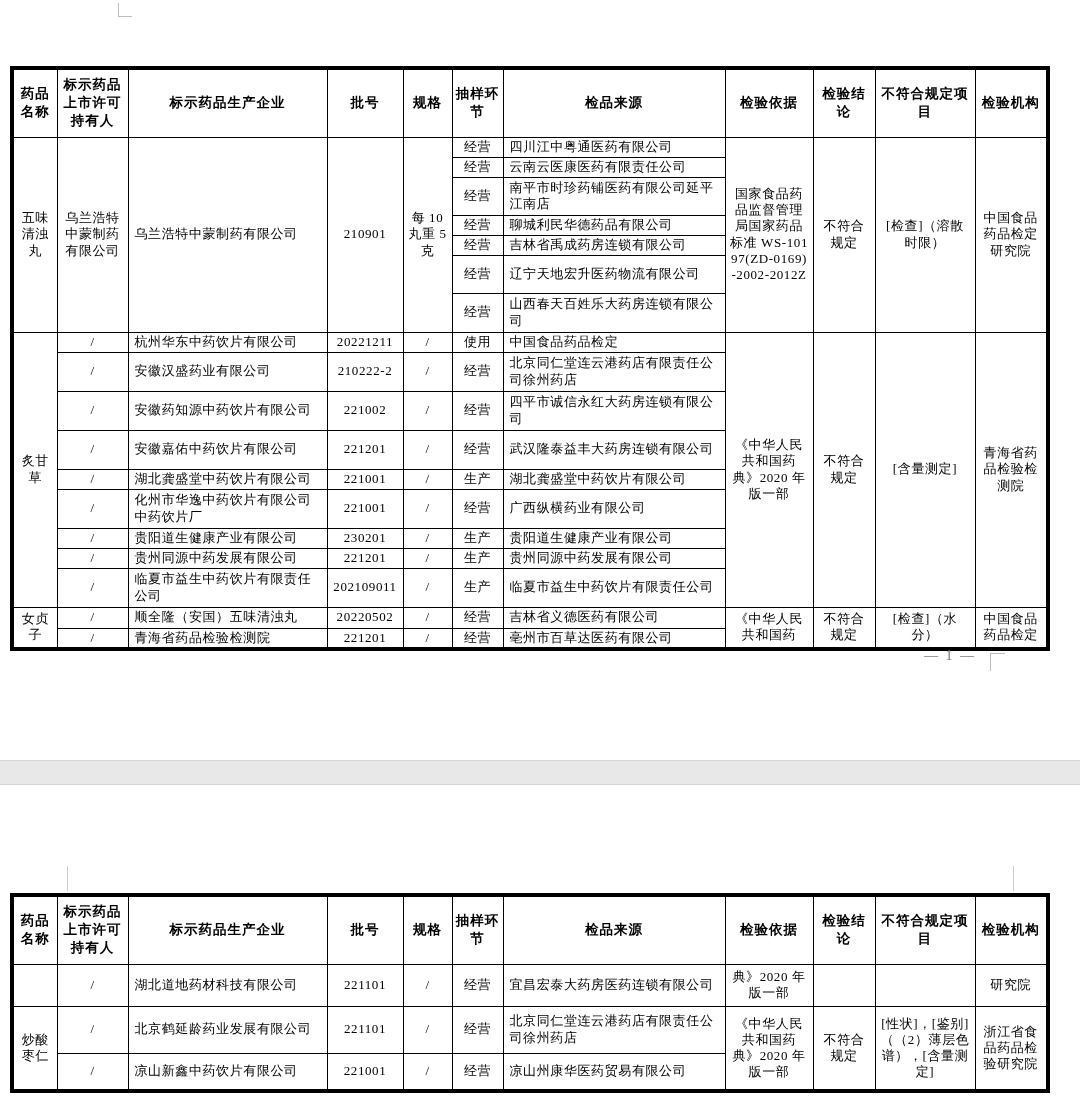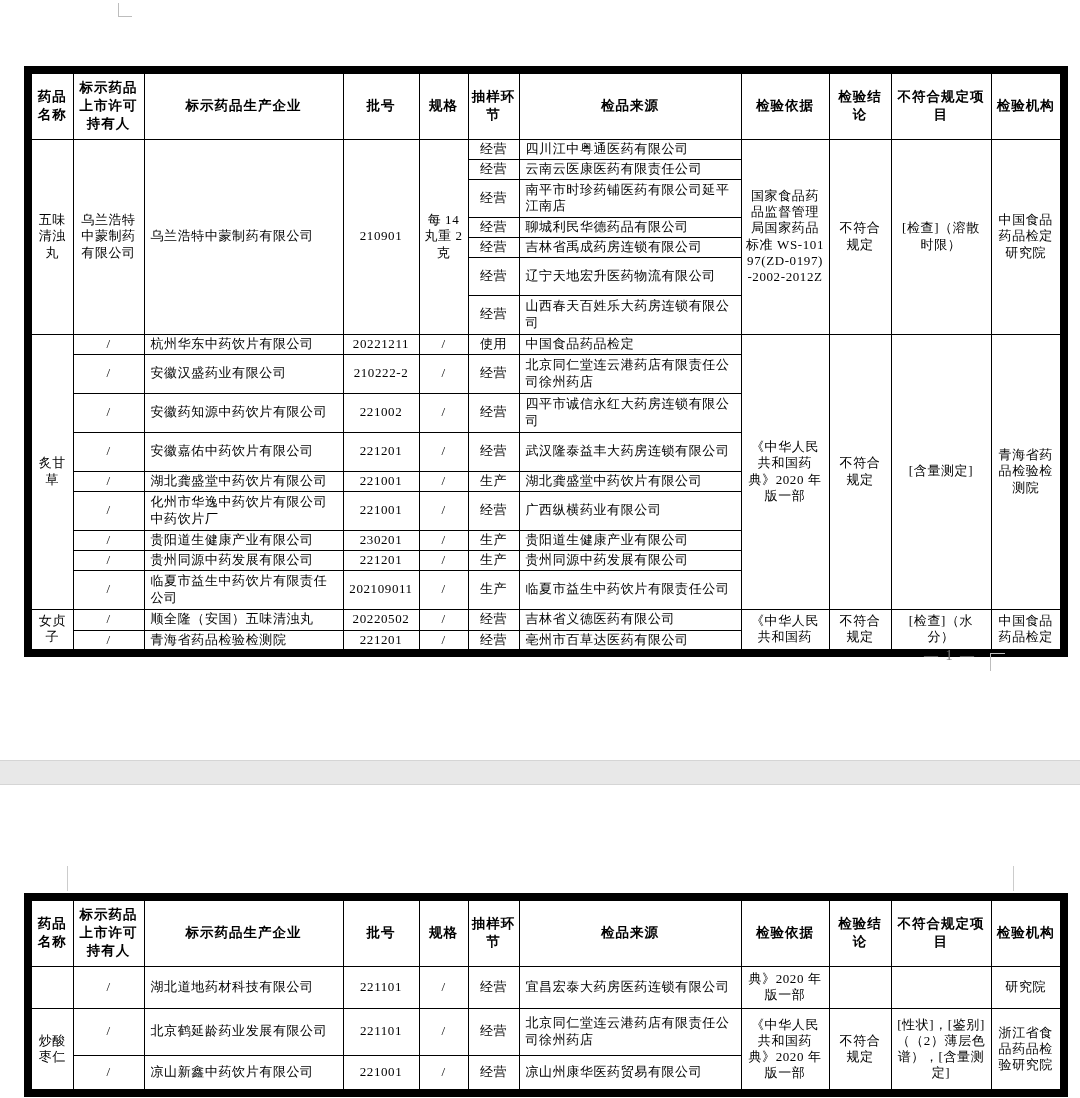--- a/index.html
+++ b/index.html
@@ -6,22 +6,22 @@
   #canvas{
     position:relative;width:1080px;height:1098px;background:#ffffff;overflow:hidden;
     font-family:"Liberation Serif","DejaVu Serif",serif;color:#000;
   }
   .doc-title{
     position:absolute;left:0;top:10px;width:1080px;text-align:center;
     font-size:29px;font-weight:bold;letter-spacing:1px;
     font-family:"Liberation Serif","DejaVu Serif",serif;
   }
   table.drug-table{
-    position:absolute;left:24px;border-collapse:collapse;table-layout:fixed;
-    width:1036px;border:8px solid #000000;
+    position:absolute;left:10px;border-collapse:collapse;table-layout:fixed;
+    width:1036px;border:4px solid #000000;
   }
   #table1{top:66px;}
   #table2{top:893px;}
   .drug-table th{
     border:1px solid #000;font-family:"Liberation Sans","DejaVu Sans",sans-serif;
     font-weight:bold;font-size:13.5px;letter-spacing:1px;text-align:center;
     vertical-align:middle;padding:2px;line-height:1.35;
   }
   .drug-table td{
     border:1px solid #000;font-size:13px;letter-spacing:0.6px;text-align:center;
@@ -78,24 +78,24 @@
           <th>不符合规定项目</th>
           <th>检验机构</th>
         </tr>
       </thead>
       <tbody>
         <tr style="height: 20px;">
           <td rowspan="7">五味清浊丸</td>
           <td rowspan="7">乌兰浩特中蒙制药有限公司</td>
           <td rowspan="7" class="L">乌兰浩特中蒙制药有限公司</td>
           <td rowspan="7">210901</td>
-          <td rowspan="7">每 14 丸重 2 克</td>
+          <td rowspan="7">每 10 丸重 5 克</td>
           <td>经营</td>
           <td class="L">四川江中粤通医药有限公司</td>
-          <td rowspan="7">国家食品药品监督管理局国家药品标准 WS-10197(ZD-0197)-2002-2012Z</td>
+          <td rowspan="7">国家食品药品监督管理局国家药品标准 WS-10197(ZD-0169)-2002-2012Z</td>
           <td rowspan="7">不符合规定</td>
           <td rowspan="7">[检查]（溶散时限）</td>
           <td rowspan="7">中国食品药品检定研究院</td>
         </tr>
         <tr style="height: 20px;">
           <td>经营</td>
           <td class="L">云南云医康医药有限责任公司</td>
         </tr>
         <tr style="height: 38px;">
           <td>经营</td>

